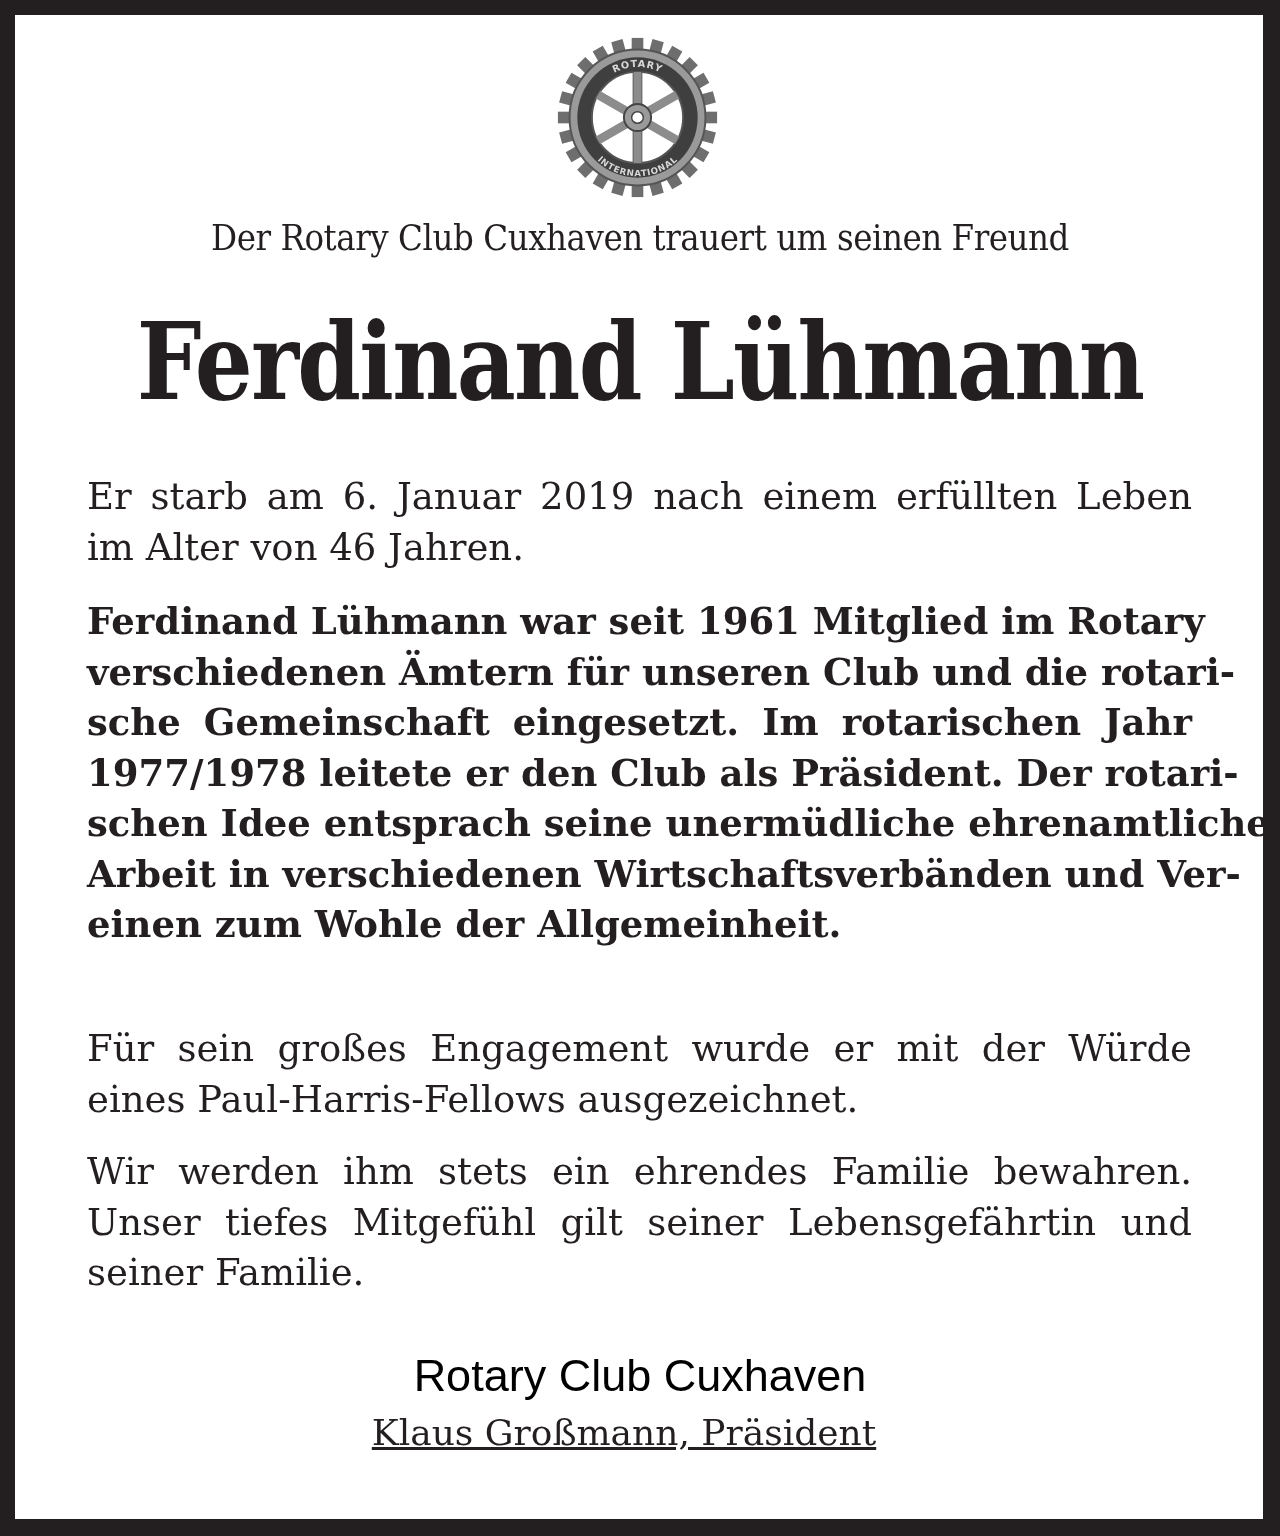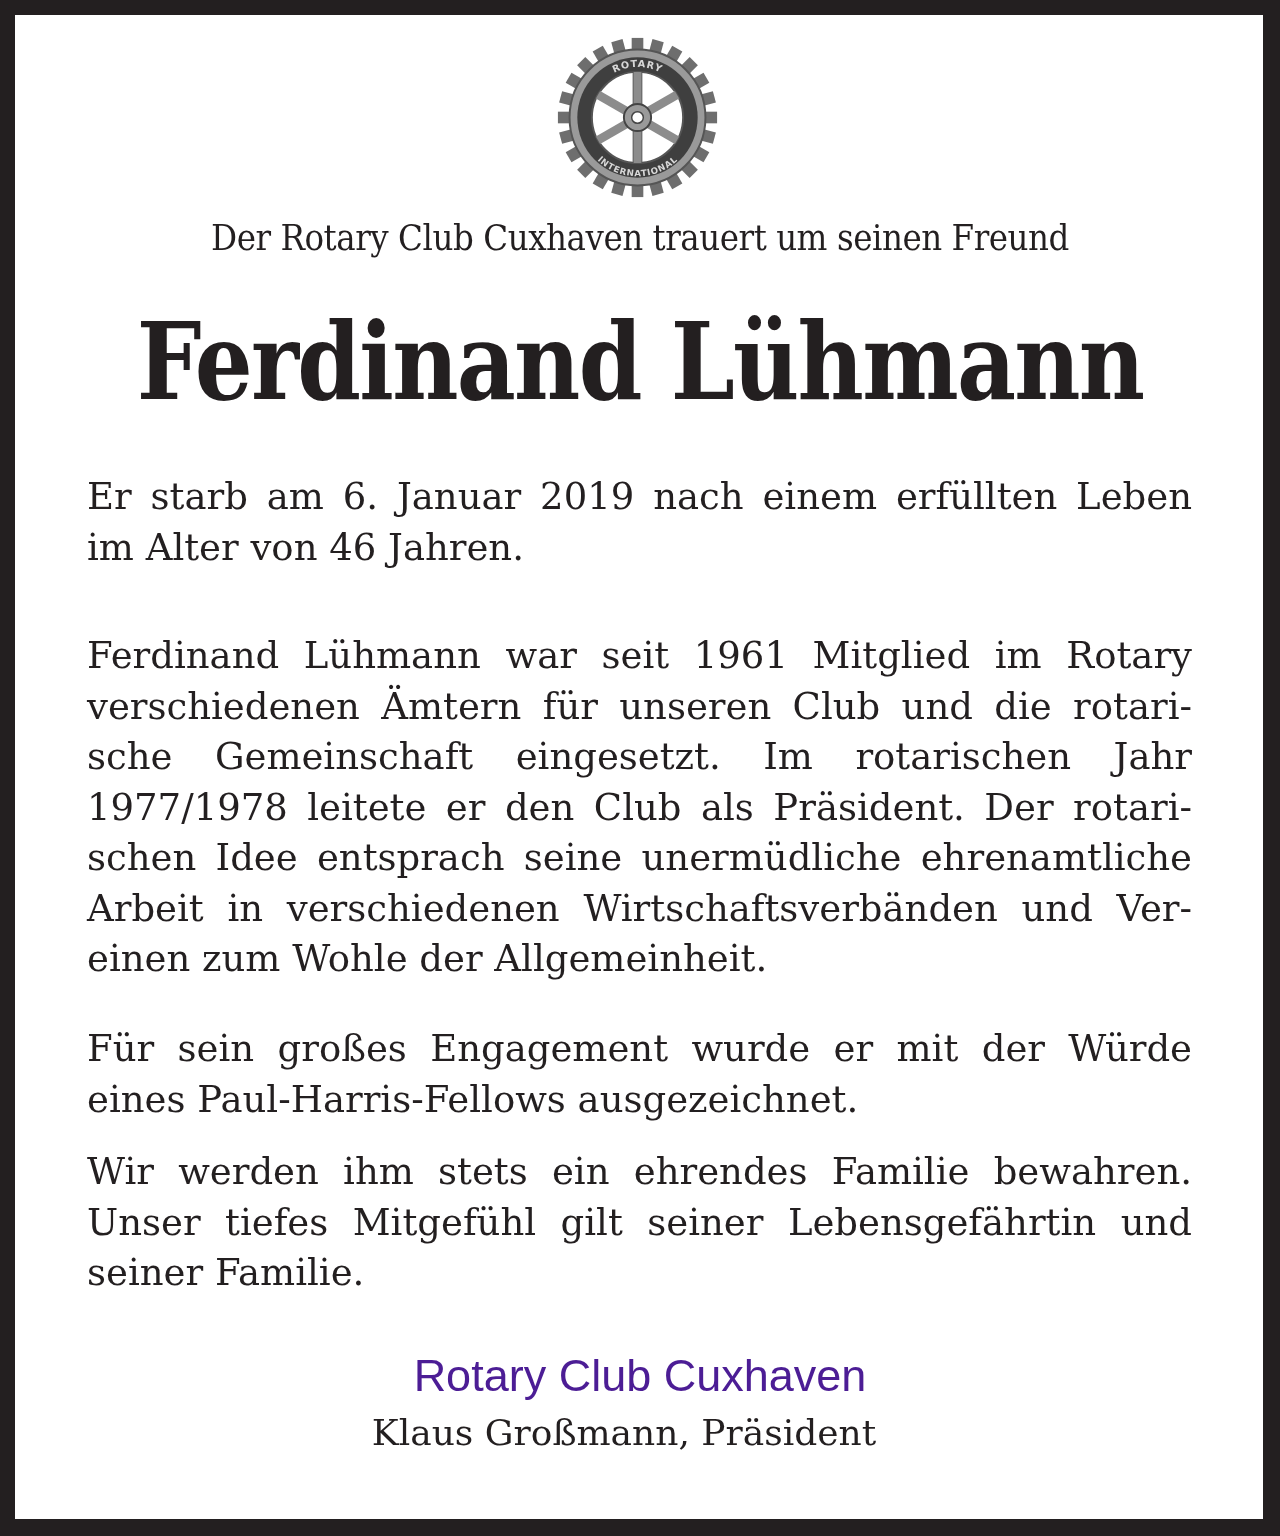--- a/index.html
+++ b/index.html
@@ -23,25 +23,26 @@
   .body-block {
     position: absolute; left: 87px; width: 1105px; font-size: 37px; line-height: 50.5px;
   }
   .line {
     display: block; white-space: nowrap; text-align: justify; text-align-last: justify;
     height: 50.5px; overflow: visible;
   }
   .line.last { text-align-last: left; }
   .sig-club {
     position: absolute; left: 0; width: 1280px; top: 1350px; text-align: center;
-    font-family: "Liberation Sans", sans-serif; font-size: 45px; color: #4c1d95;
+    font-family: "Liberation Sans", sans-serif; font-size: 45px; color: #000000;
   }
   .sig-name {
     position: absolute; left: 0; width: 1248px; top: 1412px; text-align: center;
     font-size: 36px;
+    text-decoration: underline;
   }
 </style>
 </head>
 <body>
 
 <div class="frame"></div>
 
 <div class="logo">
   <svg width="165" height="165" viewBox="-85 -85 170 170" xmlns="http://www.w3.org/2000/svg">
     <defs>
@@ -104,21 +105,21 @@
 
 <div class="intro serif">Der Rotary Club Cuxhaven trauert um seinen Freund</div>
 
 <div class="name serif">Ferdinand Lühmann</div>
 
 <div class="body-block serif" style="top:472px;">
   <span class="line">Er starb am 6. Januar 2019 nach einem erfüllten Leben</span>
   <span class="line last">im Alter von 46 Jahren.</span>
 </div>
 
-<div class="body-block serif" style="top:631px;">
+<div class="body-block serif" style="top:596px;font-weight:bold;">
   <span class="line">Ferdinand Lühmann war seit 1961 Mitglied im Rotary</span>
   <span class="line">verschiedenen Ämtern für unseren Club und die rotari-</span>
   <span class="line">sche Gemeinschaft eingesetzt. Im rotarischen Jahr</span>
   <span class="line">1977/1978 leitete er den Club als Präsident. Der rotari-</span>
   <span class="line">schen Idee entsprach seine unermüdliche ehrenamtliche</span>
   <span class="line">Arbeit in verschiedenen Wirtschaftsverbänden und Ver-</span>
   <span class="line last">einen zum Wohle der Allgemeinheit.</span>
 </div>
 
 <div class="body-block serif" style="top:1024px;">

